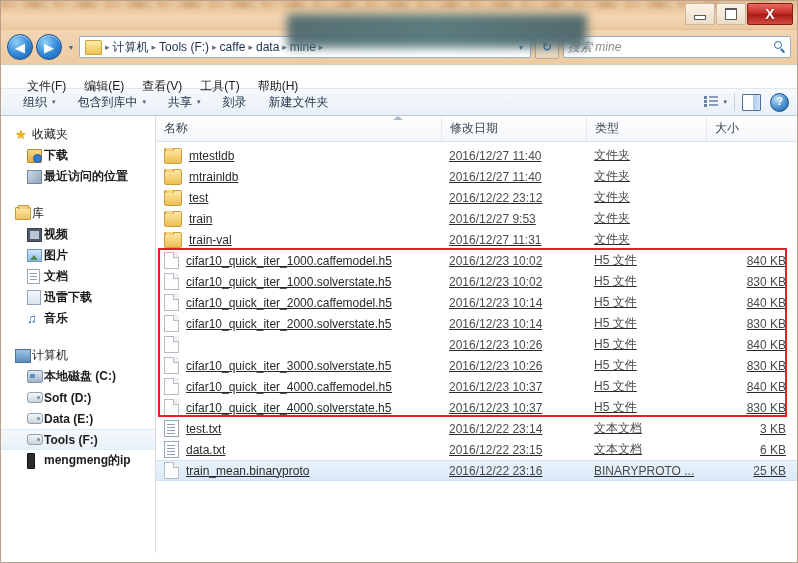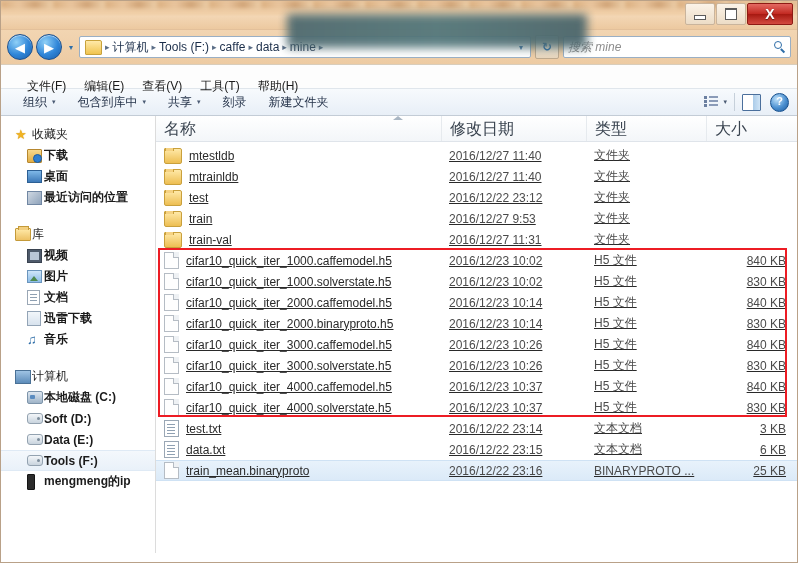--- a/index.html
+++ b/index.html
@@ -210,21 +210,21 @@
   
   .listpane{
     flex:1 1 auto;position:relative;background:#fff;overflow:hidden;
   }
   .colhead{
     height:25px;display:flex;align-items:center;
     background:linear-gradient(to bottom,#ffffff,#f3f6f9);
     border-bottom:1px solid #dfe4ea;
   }
   .colhead .ch{
-    font-size:16px;color:#3a4450;padding-left:8px;box-sizing:border-box;
+    font-size:12px;color:#3a4450;padding-left:8px;box-sizing:border-box;
     border-left:1px solid #e6eaee;height:25px;line-height:25px;white-space:nowrap;
   }
   .colhead .ch:first-child{border-left:none;}
   .c-name{width:285px;flex:0 0 auto;}
   .c-date{width:145px;flex:0 0 auto;}
   .c-type{width:120px;flex:0 0 auto;}
   .c-size{width:80px;flex:0 0 auto;}
   .sortmark{
     position:absolute;left:237px;top:0px;width:0;height:0;
     border-left:5px solid transparent;border-right:5px solid transparent;
@@ -401,26 +401,20 @@
           <span class="lbl">收藏夹</span>
         </div>
         <div class="navrow child">
           <span class="ico">
               <span class="ic ic-dl"></span>
             </span>
           <span class="lbl">下载</span>
         </div>
         <div class="navrow child">
           <span class="ico">
-              <span class="ic ic-desk"></span>
-            </span>
-          <span class="lbl">桌面</span>
-        </div>
-        <div class="navrow child">
-          <span class="ico">
               <span class="ic ic-recent"></span>
             </span>
           <span class="lbl">最近访问的位置</span>
         </div>
       </div>
 
       <div class="gap"></div>
 
       <div class="navgroup">
         <div class="navrow">
@@ -591,31 +585,30 @@
             <span>cifar10_quick_iter_2000.caffemodel.h5</span>
           </div>
           <div class="cell date">2016/12/23 10:14</div>
           <div class="cell type">H5 文件</div>
           <div class="cell size">840 KB</div>
         </div>
 
         <div class="frow">
           <div class="cell name">
             <span class="fi h5"></span>
-            <span>cifar10_quick_iter_2000.binaryproto.h5</span>
+            <span>cifar10_quick_iter_2000.solverstate.h5</span>
           </div>
           <div class="cell date">2016/12/23 10:14</div>
           <div class="cell type">H5 文件</div>
           <div class="cell size">830 KB</div>
         </div>
 
         <div class="frow">
           <div class="cell name">
             <span class="fi h5"></span>
-            <span>cifar10_quick_iter_3000.caffemodel.h5</span>
           </div>
           <div class="cell date">2016/12/23 10:26</div>
           <div class="cell type">H5 文件</div>
           <div class="cell size">840 KB</div>
         </div>
 
         <div class="frow">
           <div class="cell name">
             <span class="fi h5"></span>
             <span>cifar10_quick_iter_3000.solverstate.h5</span>

